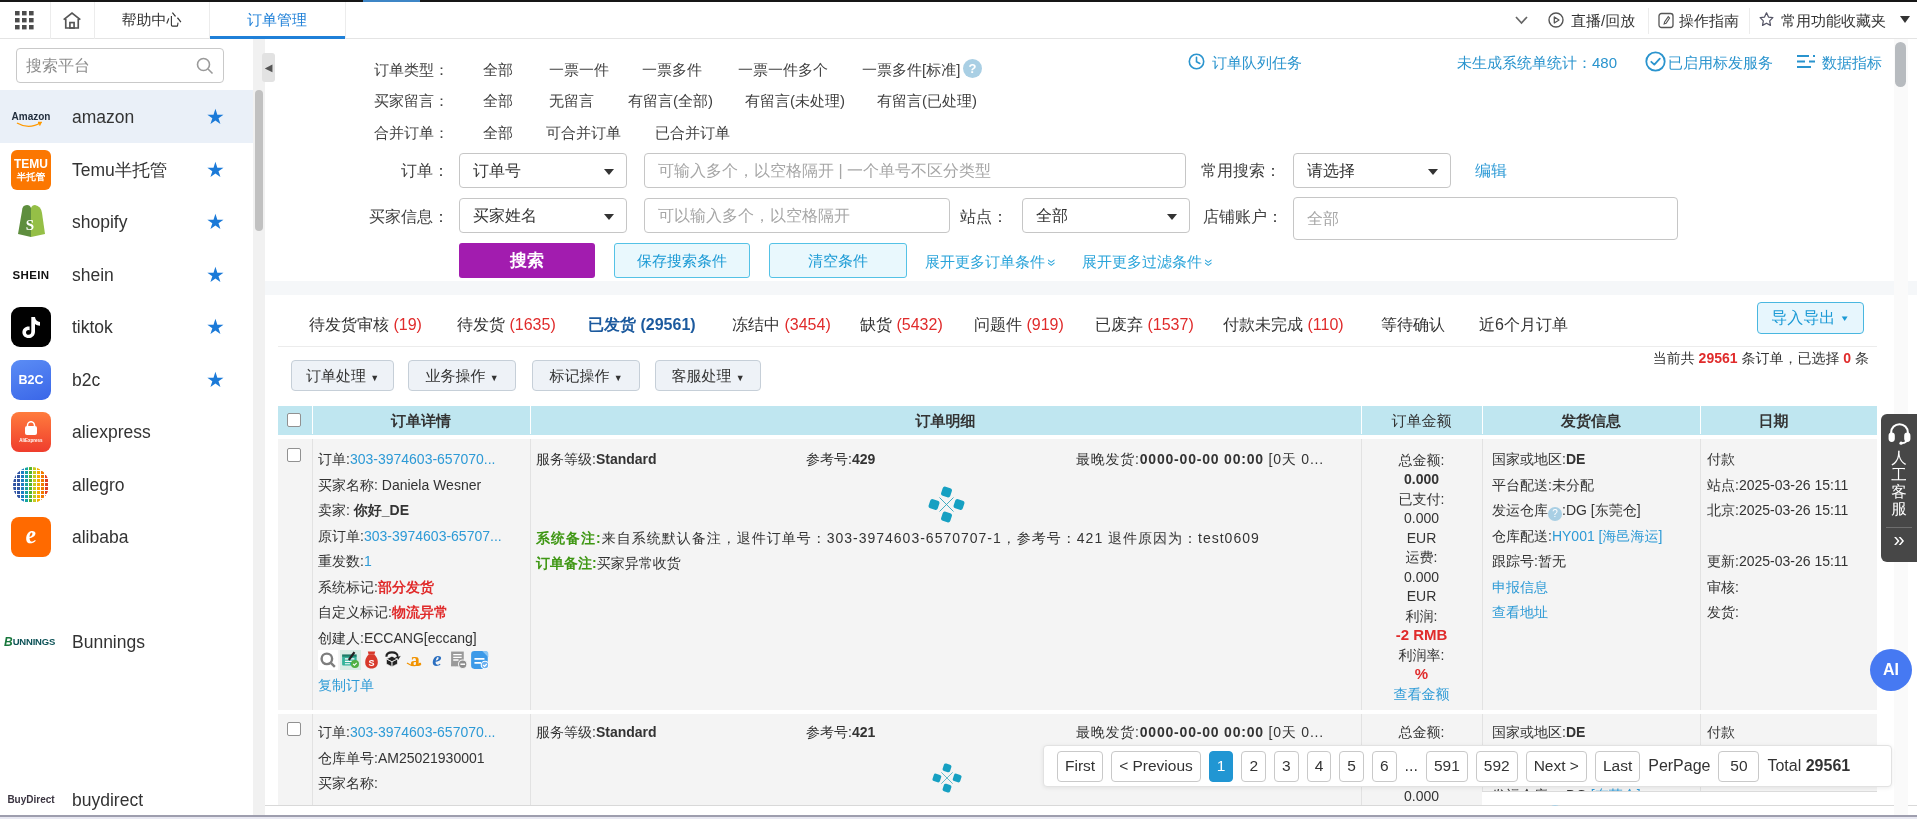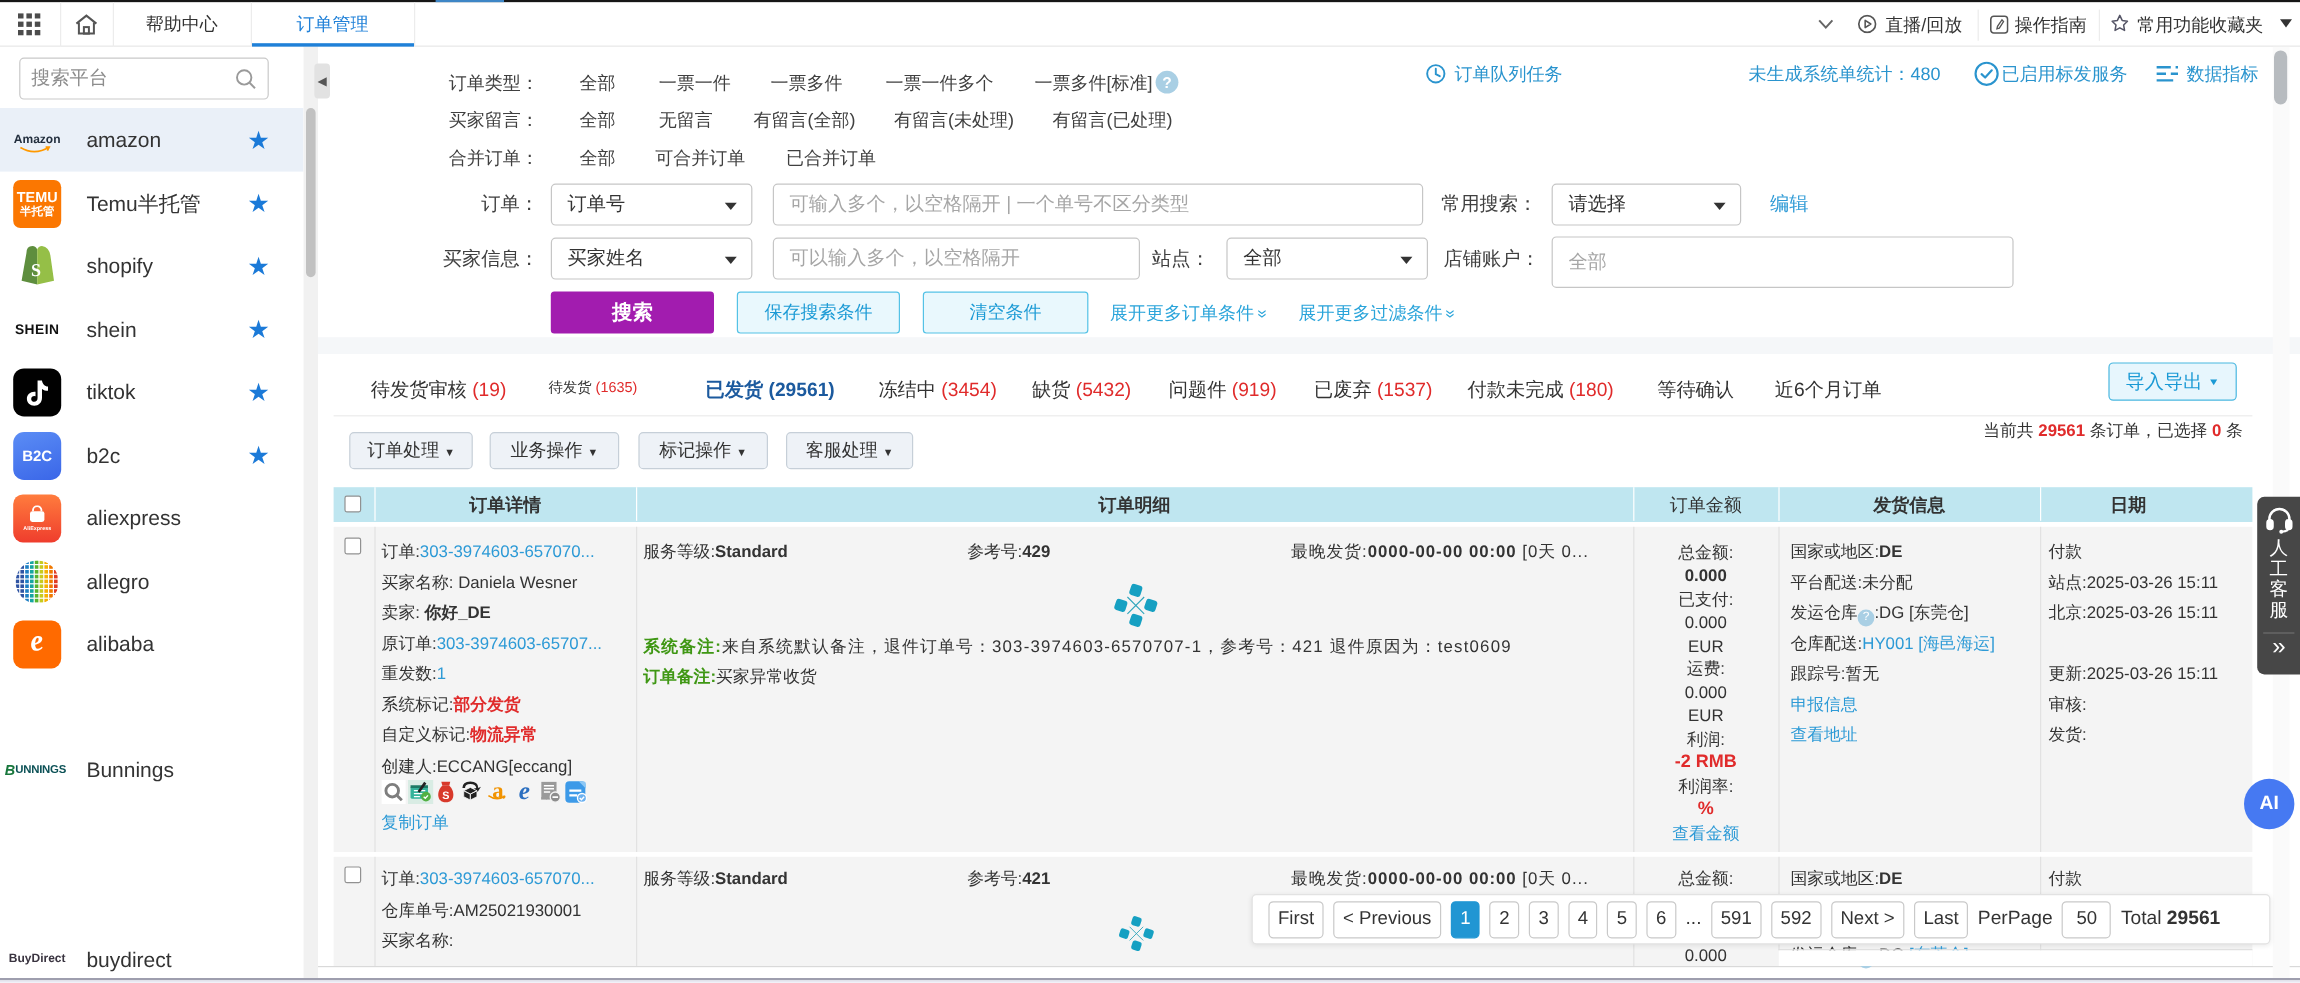--- a/index.html
+++ b/index.html
@@ -336,27 +336,27 @@
 <div class="abs ctr" style="left:614px;top:243px;width:136px;height:35px;background:#e9f8fd;border:1px solid #54c2e6;border-radius:3px;color:#1b9ad5;font-size:15px;line-height:33px">保存搜索条件</div>
 <div class="abs ctr" style="left:769px;top:243px;width:138px;height:35px;background:#e9f8fd;border:1px solid #54c2e6;border-radius:3px;color:#1b9ad5;font-size:15px;line-height:33px">清空条件</div>
 <div class="t15" style="left:925px;top:252px;color:#2aa4da">展开更多订单条件 <span style="display:inline-block;transform:rotate(90deg) scaleY(1.2);font-size:13px">»</span></div>
 <div class="t15" style="left:1082px;top:252px;color:#2aa4da">展开更多过滤条件 <span style="display:inline-block;transform:rotate(90deg) scaleY(1.2);font-size:13px">»</span></div>
 <div class="abs" style="left:262px;top:53px;width:13px;height:29px;background:#e2e2e2;border-radius:3px;display:flex;align-items:center;justify-content:center;color:#555;font-size:10px;z-index:6">◀</div>
 
 <div class="abs" style="left:265px;top:281px;width:1652px;height:14px;background:#f5f7f9"></div>
 
 <div class="abs" style="left:265px;top:300px;width:1652px;height:515px;background:#fff"></div>
 <div class="abs" style="left:309px;top:315px;font-size:16px;white-space:nowrap">待发货审核 <span style="color:#e02b2b">(19)</span></div>
-<div class="abs" style="left:457px;top:315px;font-size:12px;white-space:nowrap">待发货 <span style="color:#e02b2b">(1635)</span></div>
+<div class="abs" style="left:457px;top:315px;font-size:16px;white-space:nowrap">待发货 <span style="color:#e02b2b">(1635)</span></div>
 <div class="abs" style="left:588px;top:315px;font-size:16px;font-weight:bold;color:#1c5a9e;white-space:nowrap">已发货 <span>(29561)</span></div>
 <div class="abs" style="left:732px;top:315px;font-size:16px;white-space:nowrap">冻结中 <span style="color:#e02b2b">(3454)</span></div>
 <div class="abs" style="left:860px;top:315px;font-size:16px;white-space:nowrap">缺货 <span style="color:#e02b2b">(5432)</span></div>
 <div class="abs" style="left:974px;top:315px;font-size:16px;white-space:nowrap">问题件 <span style="color:#e02b2b">(919)</span></div>
 <div class="abs" style="left:1095px;top:315px;font-size:16px;white-space:nowrap">已废弃 <span style="color:#e02b2b">(1537)</span></div>
-<div class="abs" style="left:1223px;top:315px;font-size:16px;white-space:nowrap">付款未完成 <span style="color:#e02b2b">(180)</span></div>
+<div class="abs" style="left:1223px;top:315px;font-size:16px;white-space:nowrap">付款未完成 <span style="color:#e02b2b">(110)</span></div>
 <div class="abs" style="left:1381px;top:315px;font-size:16px;white-space:nowrap">等待确认</div>
 <div class="abs" style="left:1479px;top:315px;font-size:16px;white-space:nowrap">近6个月订单</div>
 <div class="abs" style="left:1757px;top:302px;width:107px;height:32px;border:1px solid #49b7e0;border-radius:4px;background:#e7f6fd;color:#1b9ad5;font-size:16px;display:flex;align-items:center;justify-content:center">导入导出&nbsp;<span style="font-size:10px;transform:scaleY(.8)">▼</span></div>
 <div class="abs" style="left:1392px;top:350px;width:477px;font-size:14px;text-align:right;white-space:nowrap">当前共 <span class="red">29561</span> 条订单，已选择 <span class="red">0</span> 条</div>
 <div class="abs" style="left:278px;top:346px;width:1599px;height:1px;background:#ececec"></div>
 
 <div class="abs ctr" style="left:291px;top:360px;width:103px;height:31px;background:#eef2f7;border:1px solid #c6cfd8;border-radius:4px;font-size:15px;line-height:29px">订单处理 <span style="font-size:9px">▼</span></div>
 <div class="abs ctr" style="left:408px;top:360px;width:108px;height:31px;background:#eef2f7;border:1px solid #c6cfd8;border-radius:4px;font-size:15px;line-height:29px">业务操作 <span style="font-size:9px">▼</span></div>
 <div class="abs ctr" style="left:532px;top:360px;width:108px;height:31px;background:#eef2f7;border:1px solid #c6cfd8;border-radius:4px;font-size:15px;line-height:29px">标记操作 <span style="font-size:9px">▼</span></div>
 <div class="abs ctr" style="left:655px;top:360px;width:106px;height:31px;background:#eef2f7;border:1px solid #c6cfd8;border-radius:4px;font-size:15px;line-height:29px">客服处理 <span style="font-size:9px">▼</span></div>

